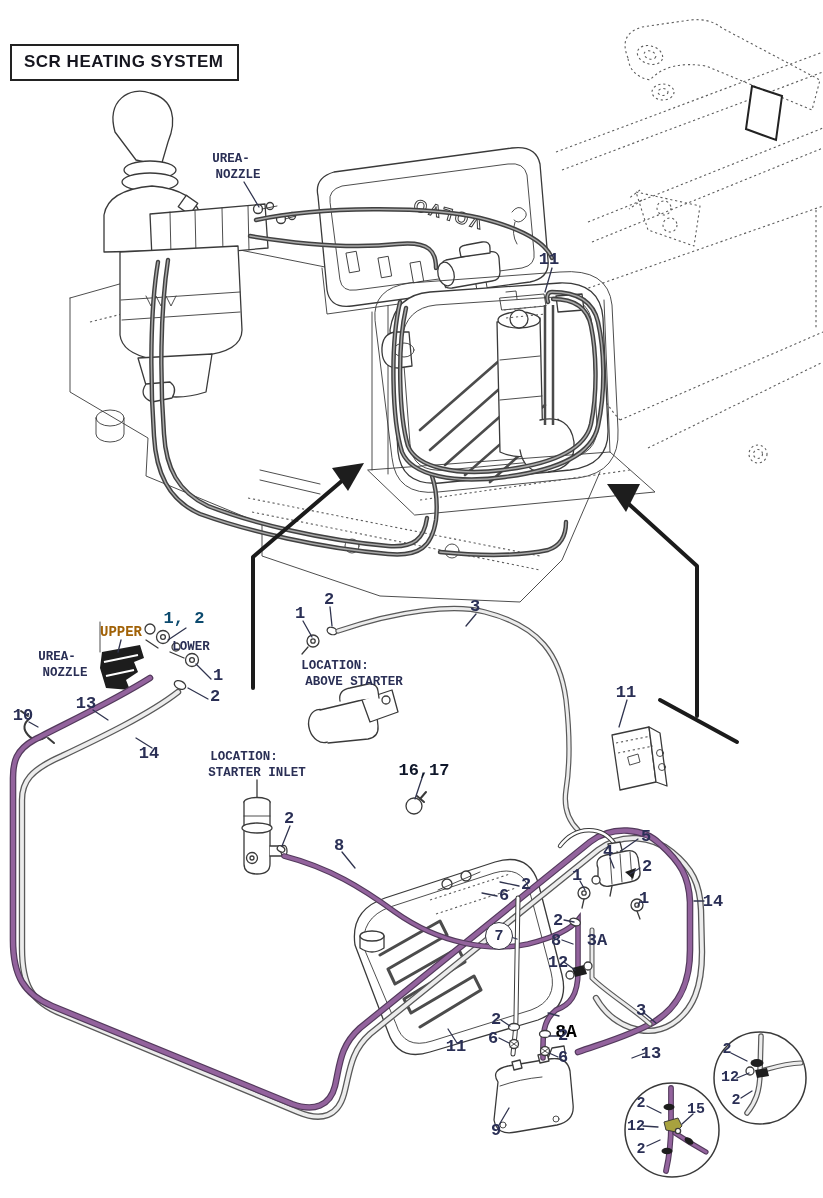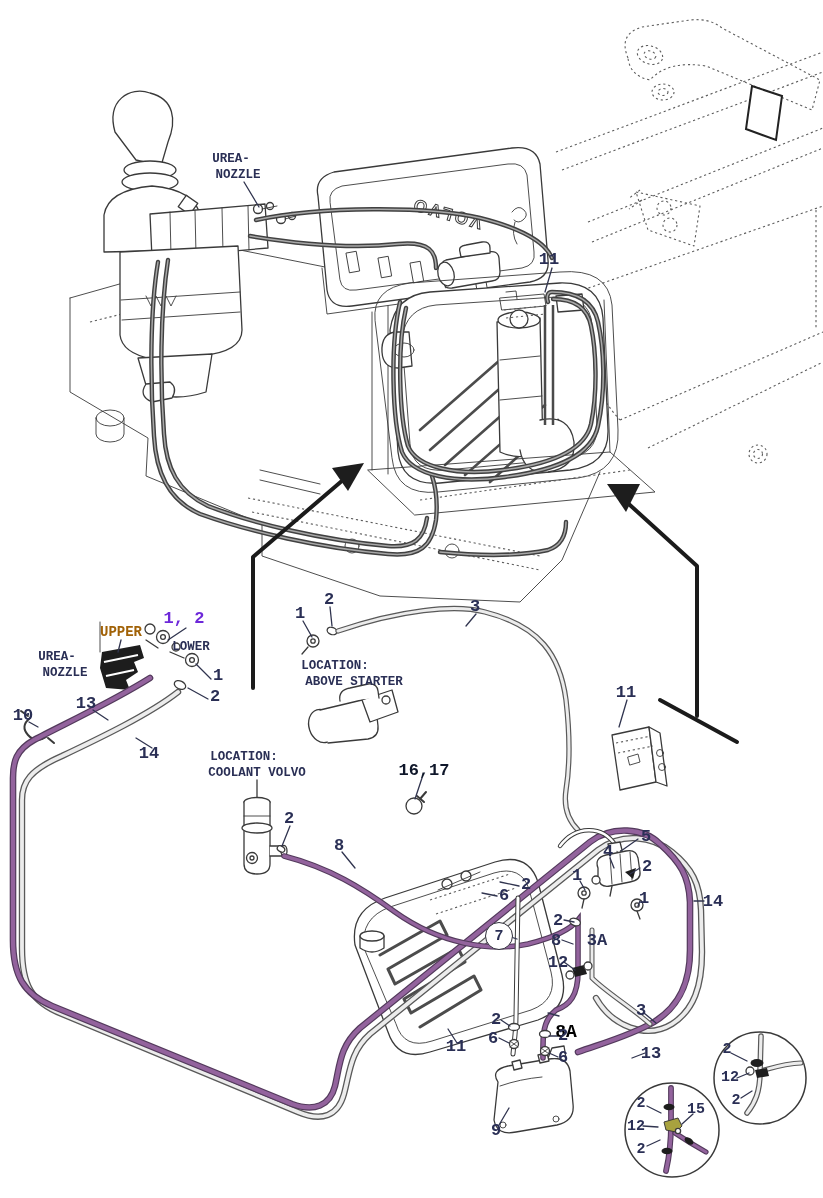--- a/index.html
+++ b/index.html
@@ -348,44 +348,45 @@
       <line class="ldr" x1="741" y1="1098" x2="752" y2="1091"></line>
       <line class="ldr" x1="647" y1="1106" x2="661" y2="1113"></line>
       <line class="ldr" x1="643" y1="1126" x2="658" y2="1127"></line>
       <line class="ldr" x1="647" y1="1146" x2="660" y2="1140"></line>
       <line class="ldr" x1="693" y1="1114" x2="682" y2="1124"></line>
       <line class="ldr" x1="121" y1="640" x2="118" y2="652"></line>
     </g>
   </svg>
 
   
+  <div id="title-box">SCR HEATING SYSTEM</div>
 
   
   <div id="callout-layer" style="position:absolute;left:0;top:0;width:100%;height:100%;">
       <div class="co" style="left: 231px; top: 159px; font-size: 12.5px; color: rgb(42, 47, 85);">UREA-</div>
       <div class="co" style="left: 238px; top: 175px; font-size: 12.5px; color: rgb(42, 47, 85);">NOZZLE</div>
       <div class="co" style="left: 549px; top: 259px; font-size: 17px; color: rgb(42, 47, 85);">11</div>
       <div class="co" style="left: 121px; top: 632px; font-size: 14px; color: #a16207;">UPPER</div>
-      <div class="co" style="left: 184px; top: 618px; font-size: 17px; color: #6d28d9;">1, 2</div>
+      <div class="co" style="left: 184px; top: 618px; font-size: 17px; color: #0c4a6e;">1, 2</div>
       <div class="co" style="left: 191px; top: 647px; font-size: 12.5px; color: rgb(42, 47, 85);">LOWER</div>
       <div class="co" style="left: 57px; top: 657px; font-size: 12.5px; color: rgb(42, 47, 85);">UREA-</div>
       <div class="co" style="left: 65px; top: 673px; font-size: 12.5px; color: rgb(42, 47, 85);">NOZZLE</div>
       <div class="co" style="left: 218px; top: 675px; font-size: 17px; color: rgb(42, 47, 85);">1</div>
       <div class="co" style="left: 215px; top: 696px; font-size: 17px; color: rgb(42, 47, 85);">2</div>
       <div class="co" style="left: 86px; top: 703px; font-size: 17px; color: rgb(42, 47, 85);">13</div>
       <div class="co" style="left: 23px; top: 715px; font-size: 17px; color: rgb(42, 47, 85);">10</div>
       <div class="co" style="left: 149px; top: 753px; font-size: 17px; color: rgb(42, 47, 85);">14</div>
       <div class="co" style="left: 300px; top: 613px; font-size: 17px; color: rgb(42, 47, 85);">1</div>
       <div class="co" style="left: 329px; top: 599px; font-size: 17px; color: rgb(42, 47, 85);">2</div>
       <div class="co" style="left: 475px; top: 606px; font-size: 17px; color: rgb(42, 47, 85);">3</div>
       <div class="co" style="left: 335px; top: 666px; font-size: 12.5px; color: rgb(42, 47, 85);">LOCATION:</div>
       <div class="co" style="left: 354px; top: 682px; font-size: 12.5px; color: rgb(42, 47, 85);">ABOVE STARTER</div>
       <div class="co" style="left: 626px; top: 692px; font-size: 17px; color: rgb(42, 47, 85);">11</div>
       <div class="co" style="left: 244px; top: 757px; font-size: 12.5px; color: rgb(42, 47, 85);">LOCATION:</div>
-      <div class="co" style="left: 257px; top: 773px; font-size: 12.5px; color: rgb(42, 47, 85);">COOLANT VOLVO</div>
+      <div class="co" style="left: 257px; top: 773px; font-size: 12.5px; color: rgb(42, 47, 85);">STARTER INLET</div>
       <div class="co" style="left: 424px; top: 770px; font-size: 17px; color: #0f172a;">16,17</div>
       <div class="co" style="left: 289px; top: 818px; font-size: 17px; color: rgb(42, 47, 85);">2</div>
       <div class="co" style="left: 339px; top: 845px; font-size: 17px; color: rgb(42, 47, 85);">8</div>
       <div class="co" style="left: 646px; top: 836px; font-size: 17px; color: rgb(42, 47, 85);">5</div>
       <div class="co" style="left: 608px; top: 851px; font-size: 17px; color: rgb(42, 47, 85);">4</div>
       <div class="co" style="left: 647px; top: 866px; font-size: 17px; color: rgb(42, 47, 85);">2</div>
       <div class="co" style="left: 577px; top: 875px; font-size: 17px; color: rgb(42, 47, 85);">1</div>
       <div class="co" style="left: 644px; top: 898px; font-size: 17px; color: rgb(42, 47, 85);">1</div>
       <div class="co" style="left: 526px; top: 884px; font-size: 17px; color: rgb(42, 47, 85);">2</div>
       <div class="co" style="left: 504px; top: 895px; font-size: 17px; color: rgb(42, 47, 85);">6</div>

